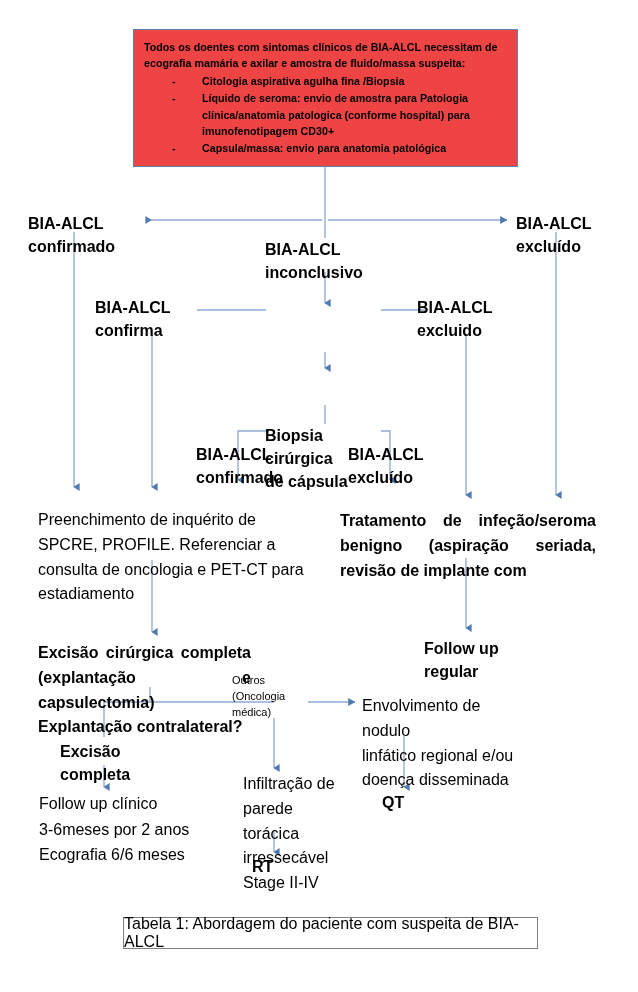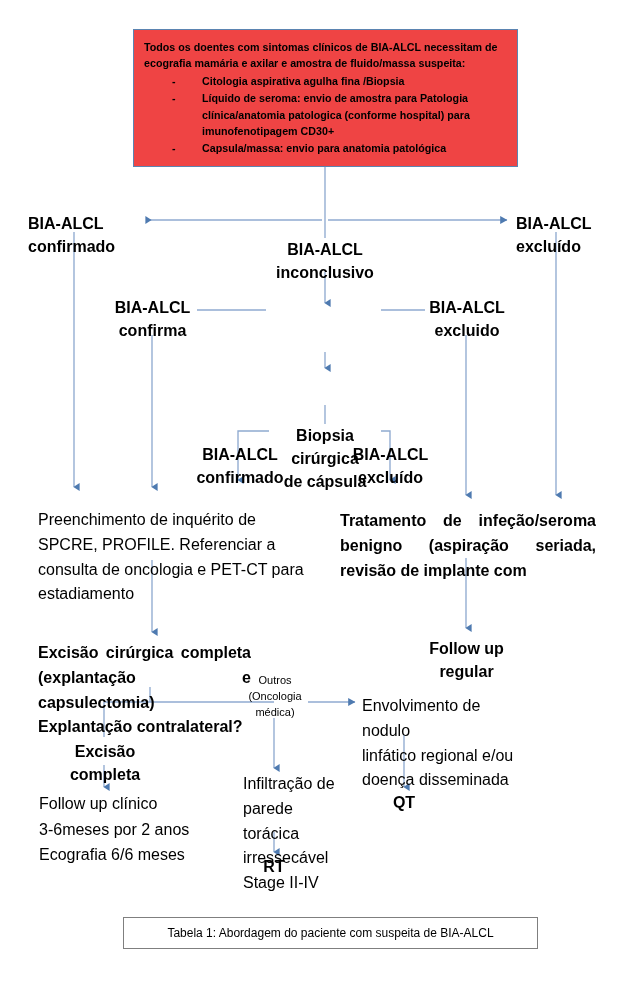--- a/index.html
+++ b/index.html
@@ -22,21 +22,21 @@
     pointer-events:none;
   }
   .node{
     position:absolute;
     box-sizing:border-box;
     font-size:16px;
     line-height:1.45;
     white-space:pre-line;
   }
   .bold{font-weight:bold;}
-  .ctr{text-align:center;}
+  .ctr{}
   .just{text-align:justify; text-align-last:left;}
 
   
   #top-box{
     position:absolute;
     left:133px; top:29px;
     width:385px; height:138px;
     border:1.3px solid #5b84b1;
     box-sizing:border-box;
     background:#ef4444;
@@ -73,21 +73,21 @@
   #caption-box{
     position:absolute;
     left:123px; top:917px;
     width:415px; height:32px;
     border:1.1px solid #7f7f7f;
     box-sizing:border-box;
     background:#ffffff;
     display:flex;
     align-items:center;
     justify-content:center;
-    font-size:12px;
+    font-size:16px;
   }
 </style>
 </head>
 <body>
 
 <div id="page">
 
   <svg id="edges" viewBox="0 0 638 992" xmlns="http://www.w3.org/2000/svg">
     <defs>
       <marker id="ah-down" markerWidth="9" markerHeight="9" refX="4.5" refY="7.6" orient="auto" markerUnits="userSpaceOnUse">

